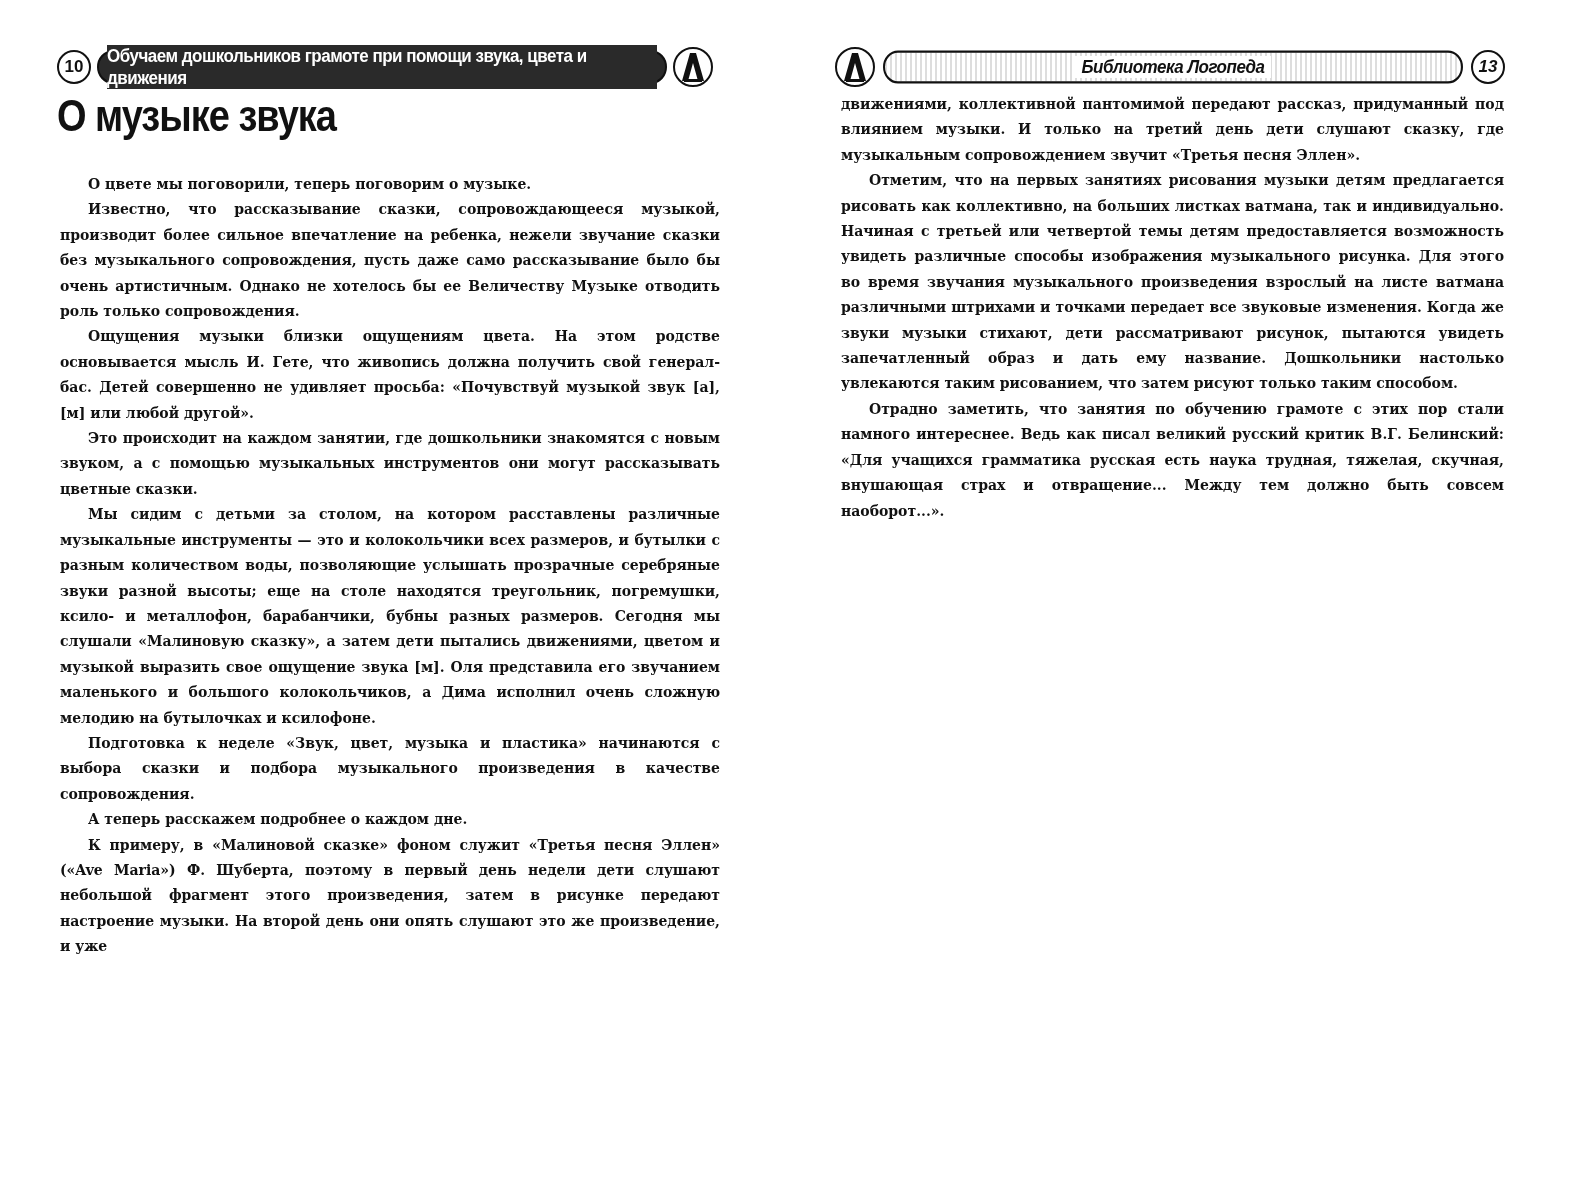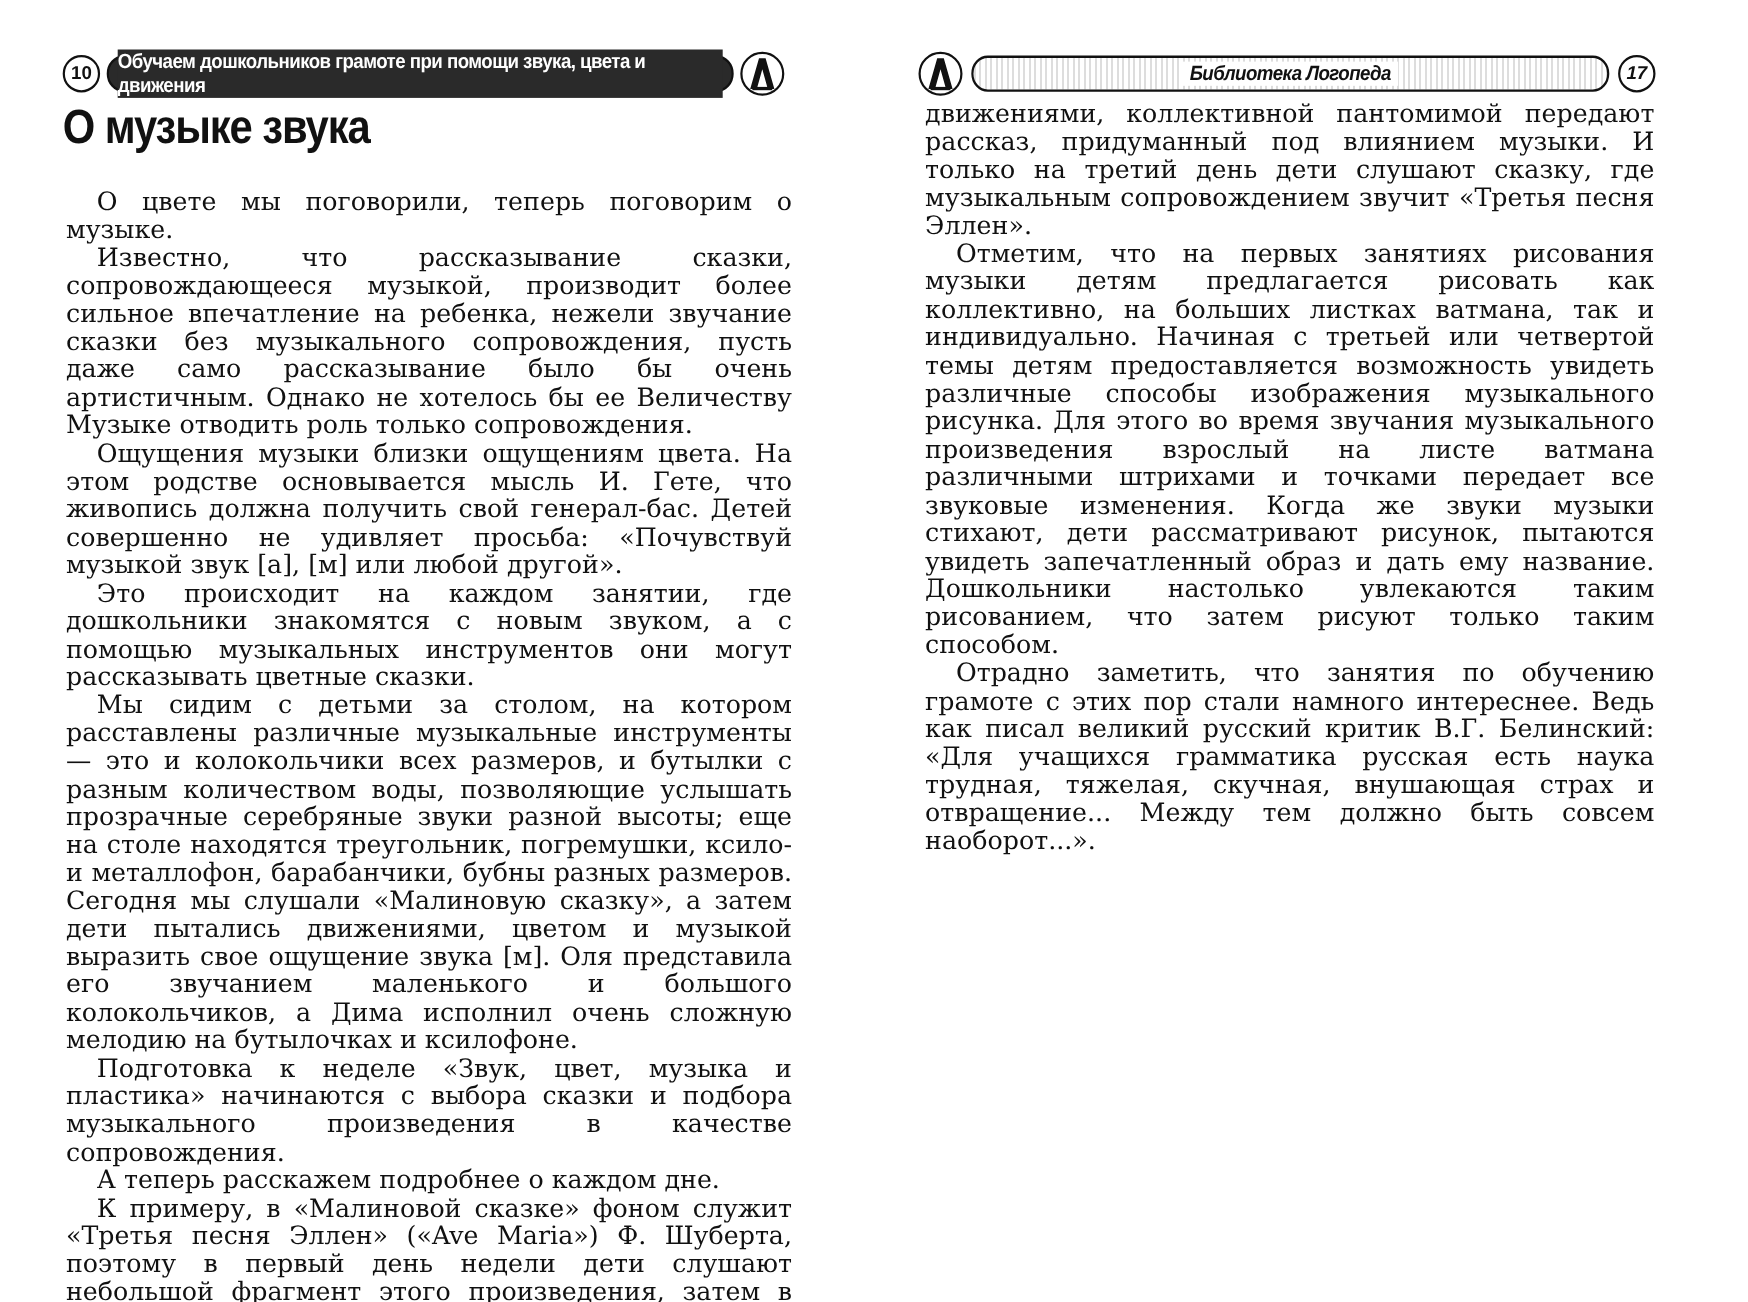--- a/index.html
+++ b/index.html
@@ -25,21 +25,21 @@
   .page-right .banner { width: 580px; margin: 0 8px; }
   .page-right .banner span { background: #fff; padding: 0 6px; }
   .logo { width: 40px; height: 40px; border: 2px solid #111; border-radius: 50%; box-sizing: border-box;
     flex: none; display: flex; align-items: center; justify-content: center; }
 
   .title { position: absolute; left: 57px; top: 92px; margin: 0;
     font-family: "Liberation Sans", sans-serif; font-weight: bold; font-size: 38px;
     letter-spacing: -1px; transform: scaleY(1.15); transform-origin: left top; }
 
   .body-text { position: absolute; font-family: "DejaVu Serif", "Liberation Serif", serif;
-    font-size: 23px; line-height: 25.4px; text-align: justify; }
+    font-size: 14px; line-height: 25.4px; text-align: justify; font-weight: bold; }
   .page-left .body-text { left: 60px; top: 172px; width: 660px; }
   .page-right .body-text { left: 46px; top: 92px; width: 663px; }
   .body-text p { margin: 0; text-indent: 28px; }
   .body-text p.cont { text-indent: 0; }
 </style>
 </head>
 <body>
 
 <div class="page page-left">
   <div class="header">
@@ -73,21 +73,21 @@
   <div class="header">
     <div class="logo">
       <svg width="26" height="32" viewBox="0 0 26 32">
           <path d="M10 2 L16 2 L24 30 L18 30 L13 12 L8 30 L2 30 Z" fill="#111"></path>
           <rect x="4" y="28" width="18" height="3" fill="#111"></rect>
         </svg>
     </div>
     <div class="banner">
       <span>Библиотека Логопеда</span>
     </div>
-    <div class="pagenum">17</div>
+    <div class="pagenum">13</div>
   </div>
 
   <div class="body-text">
     <p class="cont">движениями, коллективной пантомимой передают рассказ, придуманный под влиянием музыки. И только на третий день дети слушают сказку, где музыкальным сопровождением звучит «Третья песня Эллен».</p>
     <p>Отметим, что на первых занятиях рисования музыки детям предлагается рисовать как коллективно, на больших листках ватмана, так и индивидуально. Начиная с третьей или четвертой темы детям предоставляется возможность увидеть различные способы изображения музыкального рисунка. Для этого во время звучания музыкального произведения взрослый на листе ватмана различными штрихами и точками передает все звуковые изменения. Когда же звуки музыки стихают, дети рассматривают рисунок, пытаются увидеть запечатленный образ и дать ему название. Дошкольники настолько увлекаются таким рисованием, что затем рисуют только таким способом.</p>
     <p>Отрадно заметить, что занятия по обучению грамоте с этих пор стали намного интереснее. Ведь как писал великий русский критик В.Г. Белинский: «Для учащихся грамматика русская есть наука трудная, тяжелая, скучная, внушающая страх и отвращение... Между тем должно быть совсем наоборот...».</p>
   </div>
 </div>
 
 </body></html>

